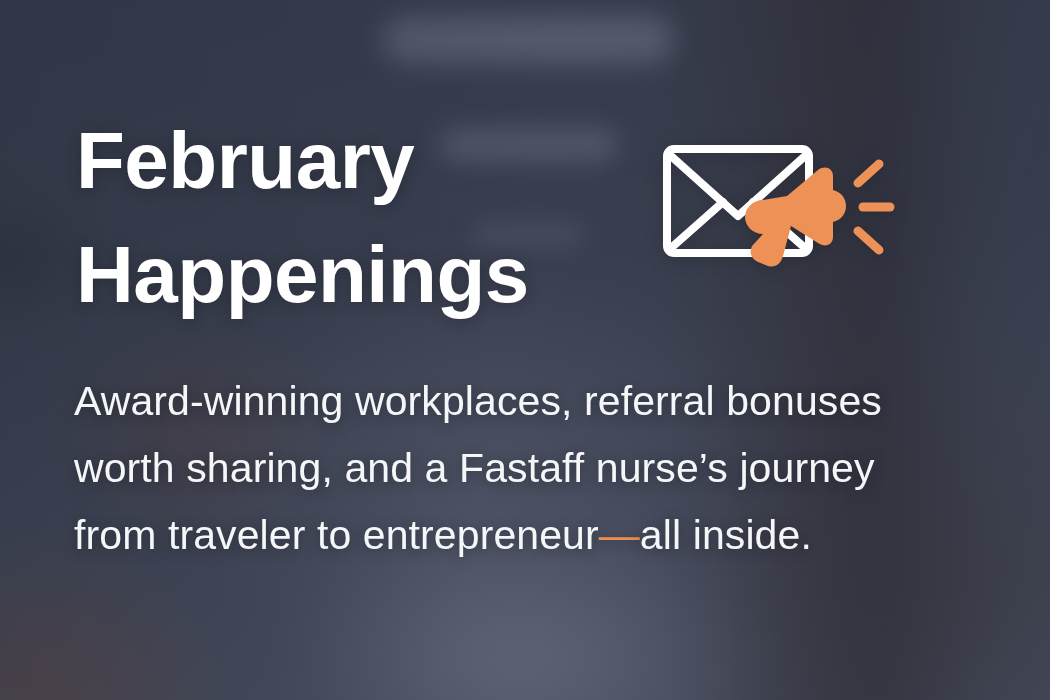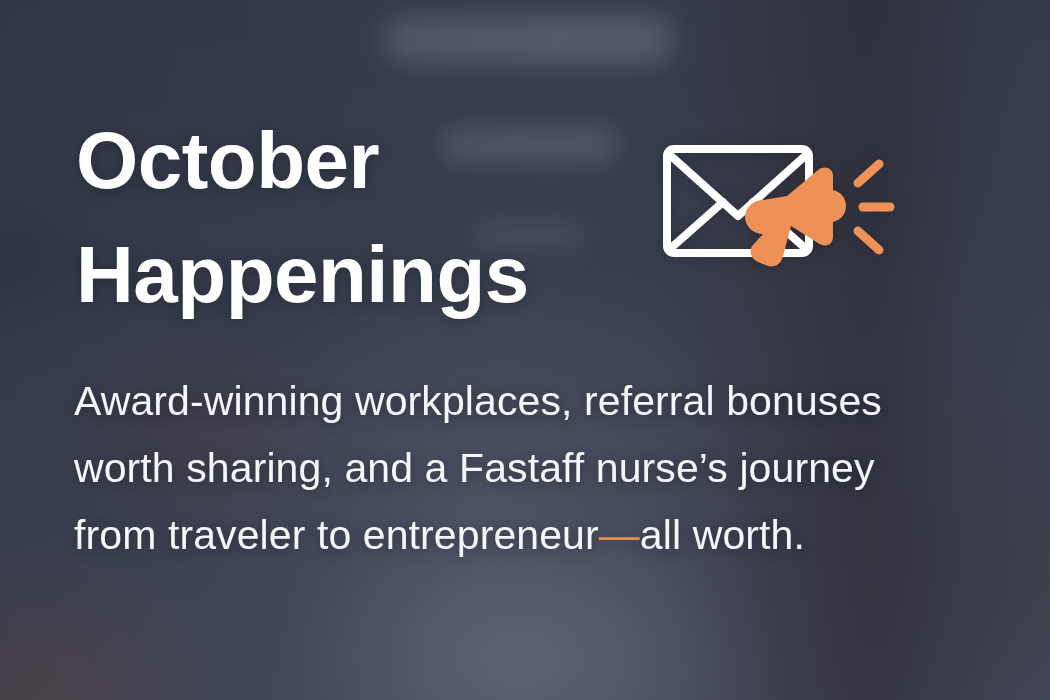--- a/index.html
+++ b/index.html
@@ -116,24 +116,24 @@
 <div class="banner">
 
   <div class="bg-photo"></div>
   <div class="ceiling-light one"></div>
   <div class="ceiling-light two"></div>
   <div class="ceiling-light three"></div>
   <div class="bg-overlay"></div>
 
   <div class="content">
 
-    <h1 class="headline">October
+    <h1 class="headline">February
 Happenings</h1>
 
-    <p class="subtext"><span>Award-winning workplaces, referral bonuses worth sharing, and a Fastaff nurse’s journey from traveler to entrepreneur</span><span class="dash">—</span><span>all worth.</span></p>
+    <p class="subtext"><span>Award-winning workplaces, referral bonuses worth sharing, and a Fastaff nurse’s journey from traveler to entrepreneur</span><span class="dash">—</span><span>all inside.</span></p>
 
     <div class="icon-group">
       <svg viewBox="0 0 250 160" xmlns="http://www.w3.org/2000/svg">
 
         <g fill="none" stroke="#ffffff" stroke-width="8" stroke-linecap="round" stroke-linejoin="round">
           <rect x="12" y="11" width="142" height="104" rx="7" ry="7"></rect>
           <path d="M16 18 L83 78 L150 18"></path>
           <path d="M16 110 L68 64"></path>
           <path d="M150 110 L98 64"></path>
         </g>

